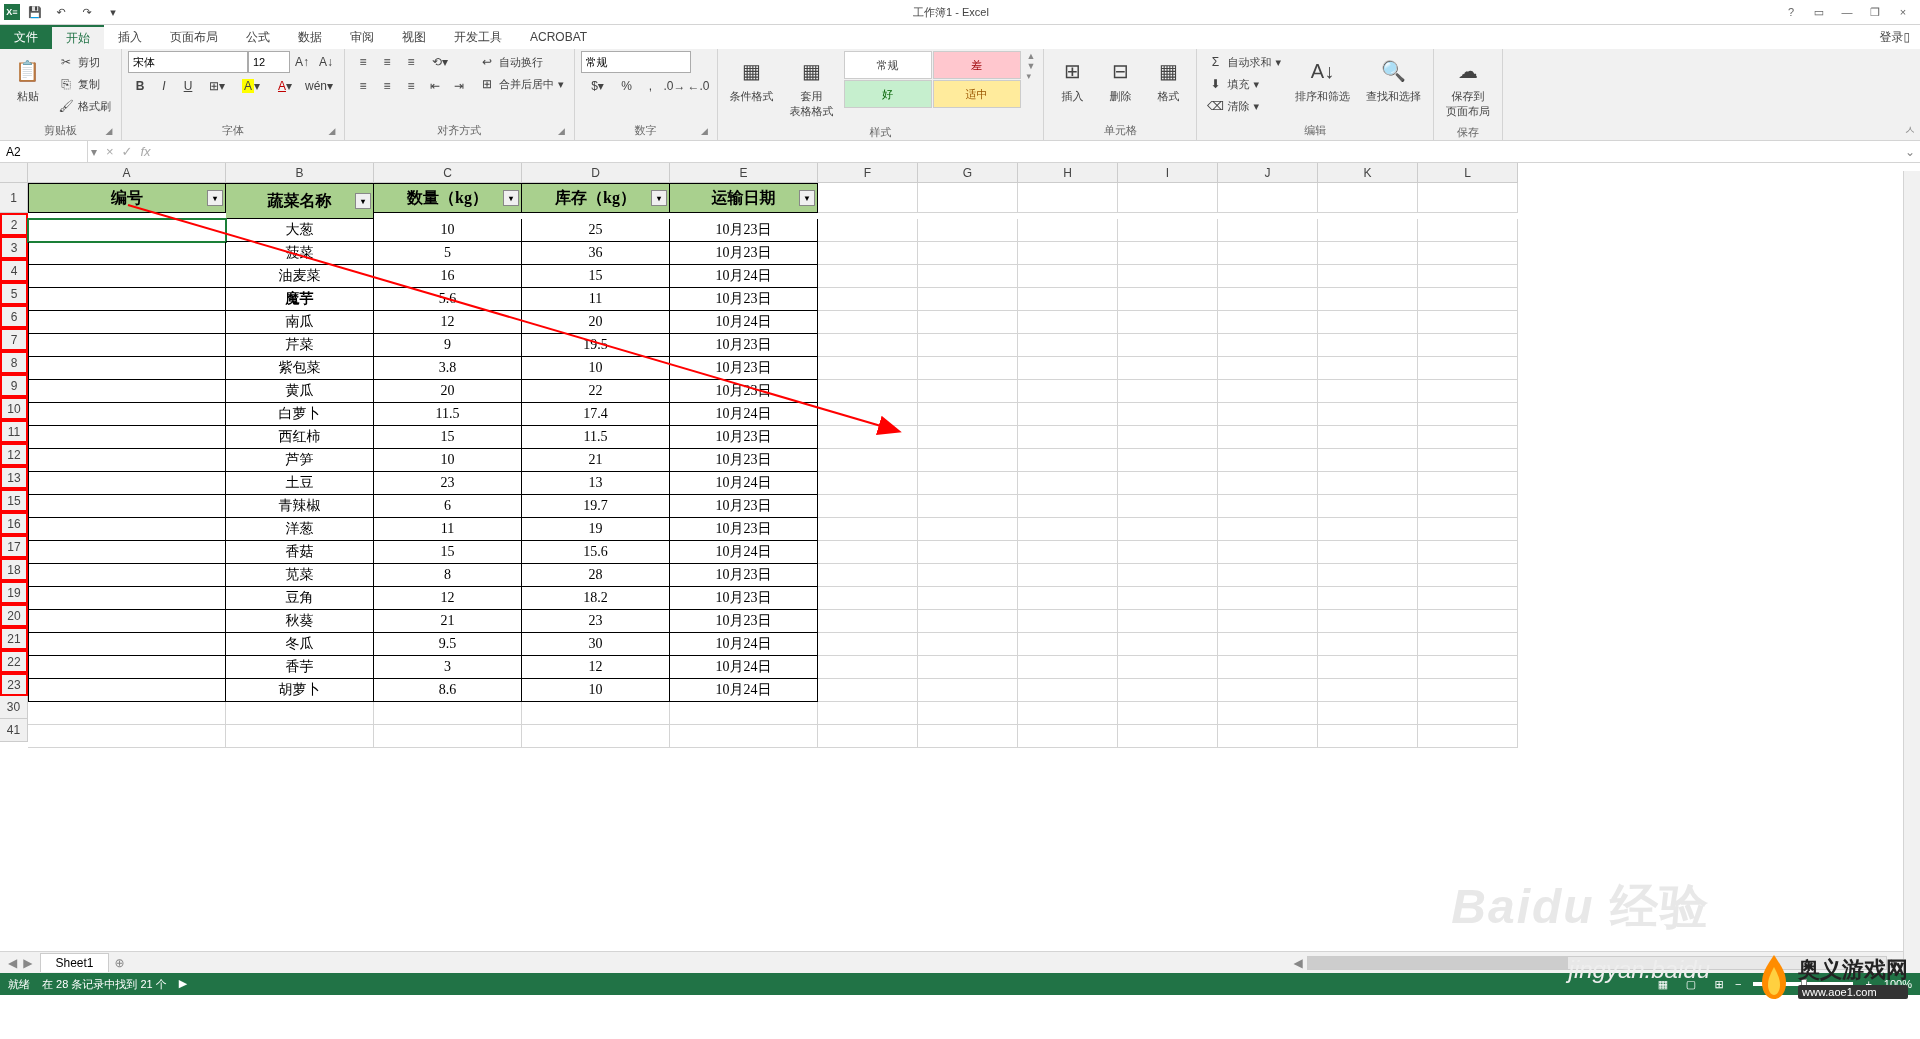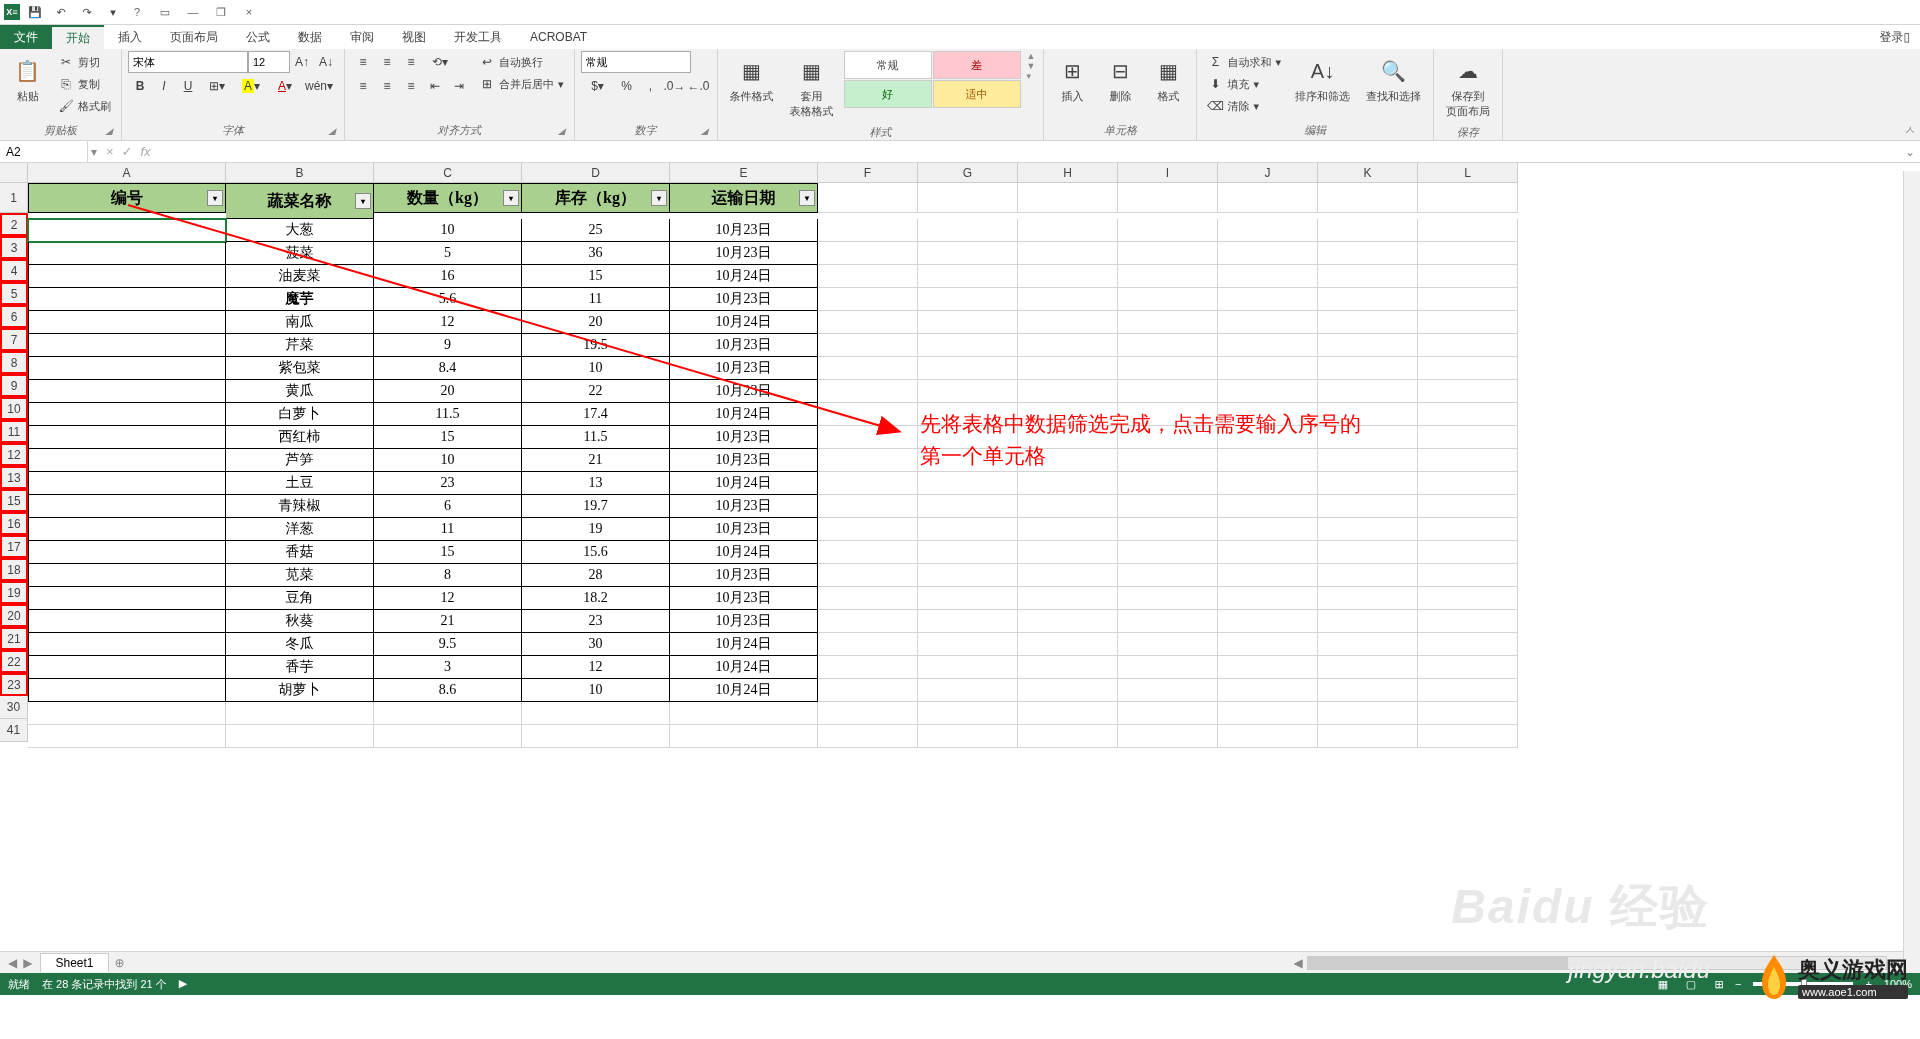--- a/index.html
+++ b/index.html
@@ -18,21 +18,21 @@
 .ribbon-tabs { height: 24px; background: #fff; display: flex; align-items: stretch; font-size: 12px; }
 .ribbon-tab { padding: 0 14px; display: flex; align-items: center; cursor: pointer; color: #444; }
 .ribbon-tab.file { background: #217346; color: #fff; }
 .ribbon-tab.active { background: #f1f1f1; color: #217346; border-top: 2px solid #217346; }
 .ribbon-tabs-right { margin-left: auto; padding-right: 10px; display: flex; align-items: center; color: #444; cursor: pointer; }
 
 
 .ribbon { height: 92px; background: #f1f1f1; border-bottom: 1px solid #d4d4d4; display: flex; font-size: 11px; color: #444; }
 .ribbon-group { border-right: 1px solid #d4d4d4; padding: 2px 6px 0 6px; display: flex; flex-direction: column; }
 .ribbon-group-body { flex: 1; display: flex; align-items: flex-start; gap: 4px; }
-.ribbon-group-label { text-align: center; font-size: 11px; color: #666; padding: 2px 0; position: relative; font-style: italic; }
+.ribbon-group-label { text-align: center; font-size: 11px; color: #666; padding: 2px 0; position: relative; }
 .dialog-launcher { position: absolute; right: 0; bottom: 2px; width: 12px; height: 12px; font-size: 9px; cursor: pointer; color: #888; }
 .big-btn { display: flex; flex-direction: column; align-items: center; justify-content: center; padding: 4px 6px; cursor: pointer; gap: 2px; }
 .big-btn-icon { width: 32px; height: 32px; display: flex; align-items: center; justify-content: center; font-size: 20px; }
 .small-btns { display: flex; flex-direction: column; gap: 0; }
 .small-btn { display: flex; align-items: center; gap: 4px; padding: 2px 4px; cursor: pointer; height: 22px; }
 .small-icon { width: 16px; height: 16px; display: flex; align-items: center; justify-content: center; font-size: 12px; }
 .font-select { height: 22px; border: 1px solid #ababab; background: #fff; font-size: 11px; padding: 0 4px; }
 .font-name { width: 120px; }
 .font-size { width: 42px; }
 .btn-row { display: flex; gap: 0; }
@@ -110,20 +110,21 @@
 <body>
 
 <div class="titlebar">
   <div class="titlebar-left">
     <div class="titlebar-icon">X≡</div>
     <div class="qat-btn">💾</div>
     <div class="qat-btn">↶</div>
     <div class="qat-btn">↷</div>
     <div class="qat-btn">▾</div>
   </div>
+  <div class="titlebar-center">工作簿1 - Excel</div>
   <div class="titlebar-right">
     <div class="win-btn">?</div>
     <div class="win-btn">▭</div>
     <div class="win-btn">—</div>
     <div class="win-btn">❐</div>
     <div class="win-btn">×</div>
   </div>
 </div>
 
 <div class="ribbon-tabs">
@@ -464,21 +465,21 @@
         <div class="cell" style="width: 100px; height: 23px;"></div>
         <div class="cell" style="width: 100px; height: 23px;"></div>
         <div class="cell" style="width: 100px; height: 23px;"></div>
         <div class="cell" style="width: 100px; height: 23px;"></div>
         <div class="cell" style="width: 100px; height: 23px;"></div>
         <div class="cell" style="width: 100px; height: 23px;"></div>
       </div>
       <div class="cell-row">
         <div class="cell table-cell first-col" style="width: 198px; height: 23px;"></div>
         <div class="cell table-cell" style="width: 148px; height: 23px;">紫包菜</div>
-        <div class="cell table-cell" style="width: 148px; height: 23px;">8.4</div>
+        <div class="cell table-cell" style="width: 148px; height: 23px;">3.8</div>
         <div class="cell table-cell" style="width: 148px; height: 23px;">10</div>
         <div class="cell table-cell" style="width: 148px; height: 23px;">10月23日</div>
         <div class="cell" style="width: 100px; height: 23px;"></div>
         <div class="cell" style="width: 100px; height: 23px;"></div>
         <div class="cell" style="width: 100px; height: 23px;"></div>
         <div class="cell" style="width: 100px; height: 23px;"></div>
         <div class="cell" style="width: 100px; height: 23px;"></div>
         <div class="cell" style="width: 100px; height: 23px;"></div>
         <div class="cell" style="width: 100px; height: 23px;"></div>
       </div>
@@ -709,24 +710,20 @@
     </div>
 
   <svg class="arrow-svg" width="1500" height="600">
     <defs>
         <marker id="ah" markerWidth="12" markerHeight="12" refX="10" refY="5" orient="auto">
           <path d="M0,0 L12,5 L0,10 Z" fill="#ff0000"></path>
         </marker>
       </defs>
     <line x1="100" y1="22" x2="870" y2="248" stroke="#ff0000" stroke-width="2" marker-end="url(#ah)"></line>
   </svg>
-  <div class="annotation" style="left:920px;top:245px">
-    <div>先将表格中数据筛选完成，点击需要输入序号的</div>
-    <div>第一个单元格</div>
-  </div>
 </div>
 
 <div class="vscroll"></div>
 
 <div class="sheet-bar">
   <div class="sheet-nav">
     <span>◀</span>
     <span>▶</span>
   </div>
   <div class="sheet-tab">Sheet1</div>

